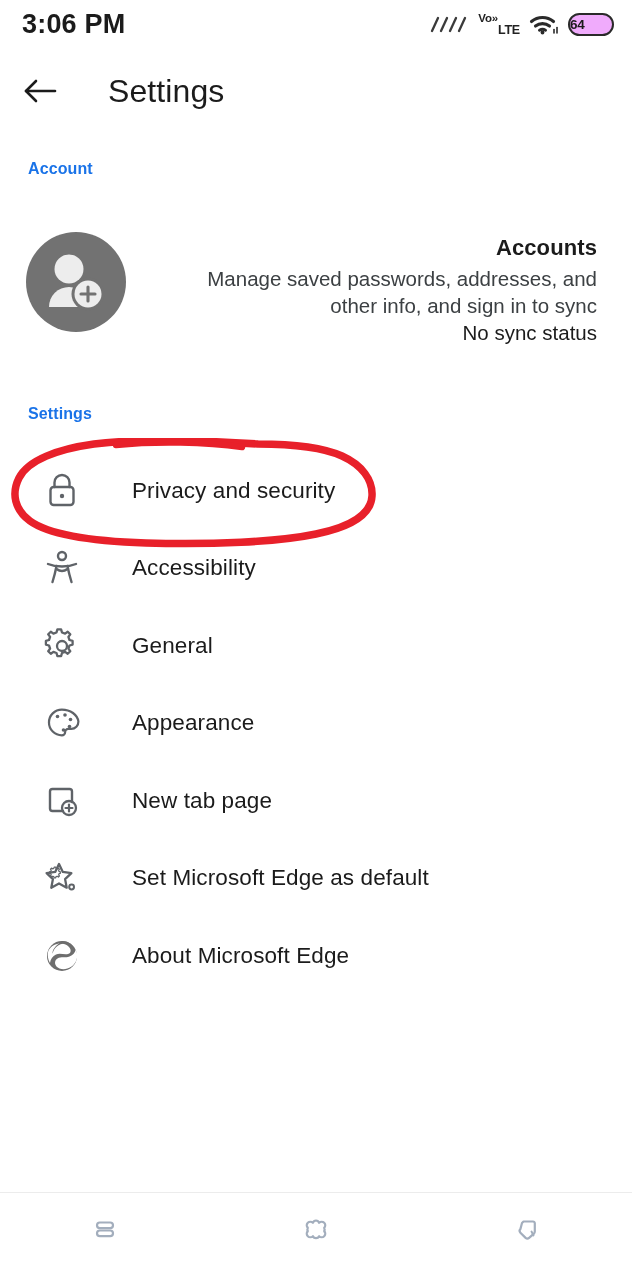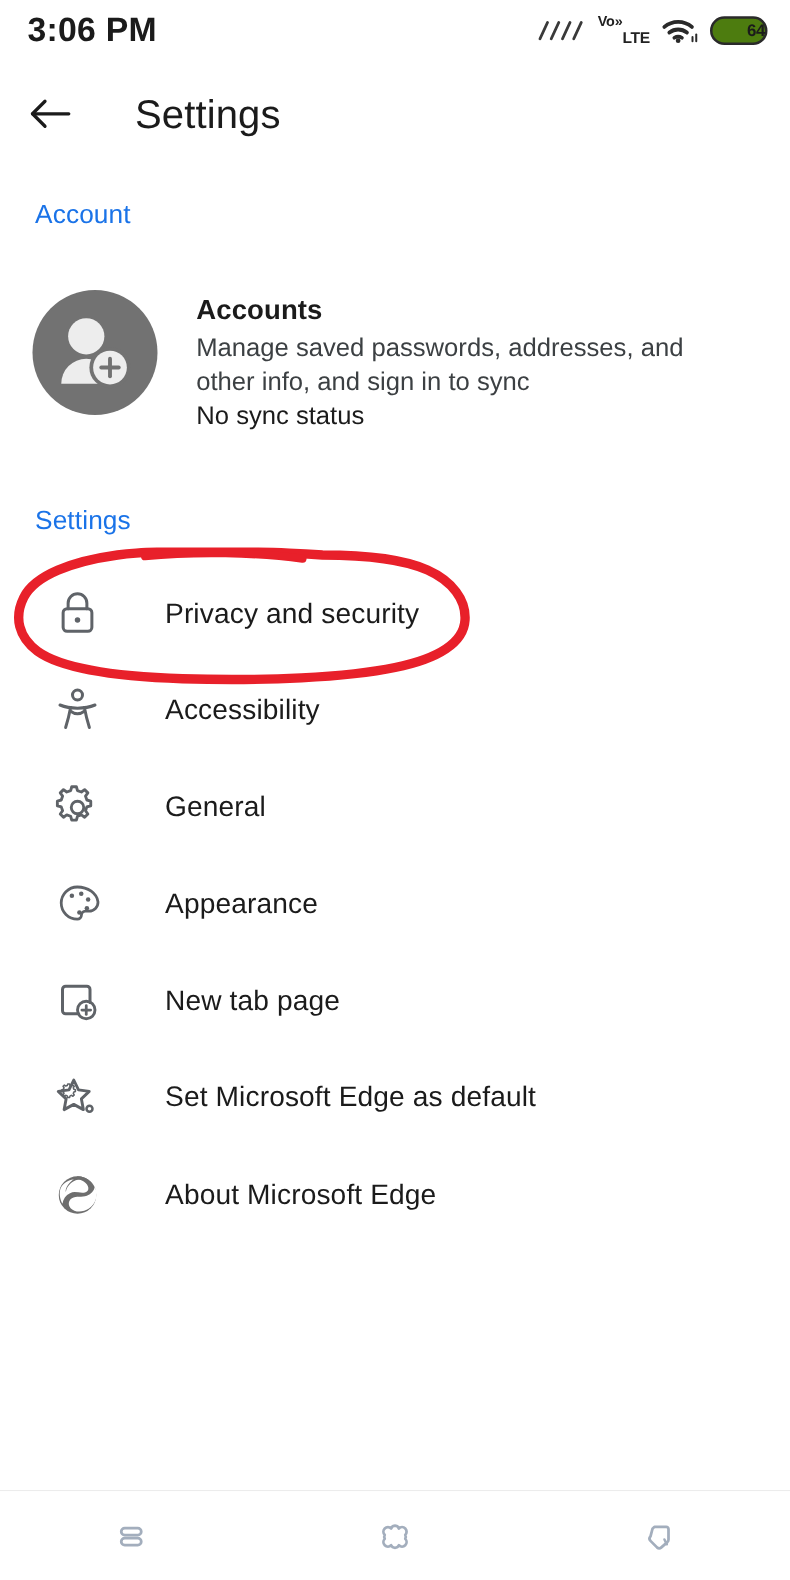--- a/index.html
+++ b/index.html
@@ -36,22 +36,22 @@
     align-items: flex-start; justify-content: center;
     line-height: 0.96; color: #222; font-weight: bold;
   }
   .volte .l1 { font-size: 11.5px; letter-spacing: -0.2px; }
   .volte .l2 { font-size: 12.5px; letter-spacing: -0.2px; margin-top: 11px; }
   .battery {
     position: relative;
     width: 46px; height: 23px;
     border: 2.2px solid #2a2a2a;
     border-radius: 12px;
-    background: #4d7c0f;
-    display: flex; align-items: center; justify-content: flex-end;
+    background: #f0abfc;
+    display: flex; align-items: center; justify-content: flex-start;
   }
   .battery span {
     font-size: 13.5px; font-weight: bold; color: #1b1b1b;
     letter-spacing: -0.3px;
   }
 
   
   .header {
     position: absolute; top: 48px; left: 0;
     width: 632px; height: 86px;
@@ -64,33 +64,34 @@
   }
   .page-title {
     font-size: 32px; color: #1b1b1b; font-weight: normal;
     letter-spacing: 0.1px;
     margin-left: 24px;
   }
 
   
   .section-head {
     position: absolute; left: 28px;
-    font-size: 21px; color: #1a73e8; font-weight: normal;
+    font-size: 16px; color: #1a73e8; font-weight: bold;
     letter-spacing: 0.1px;
   }
   .section-account { top: 160px; }
   .section-settings { top: 405px; }
 
   
   .account-row {
     position: absolute; top: 222px; left: 0;
     width: 632px; height: 140px;
     display: flex; align-items: flex-start;
     padding-left: 26px;
     cursor: pointer;
+    text-align: right;
   }
   .avatar {
     width: 100px; height: 100px; flex: 0 0 100px;
     border-radius: 50%; background: #727272;
     display: flex; align-items: center; justify-content: center;
     margin-top: 10px;
   }
   .account-text { margin-left: 31px; padding-top: 13px; }
   .account-title {
     font-size: 22px; font-weight: bold; color: #1b1b1b;

